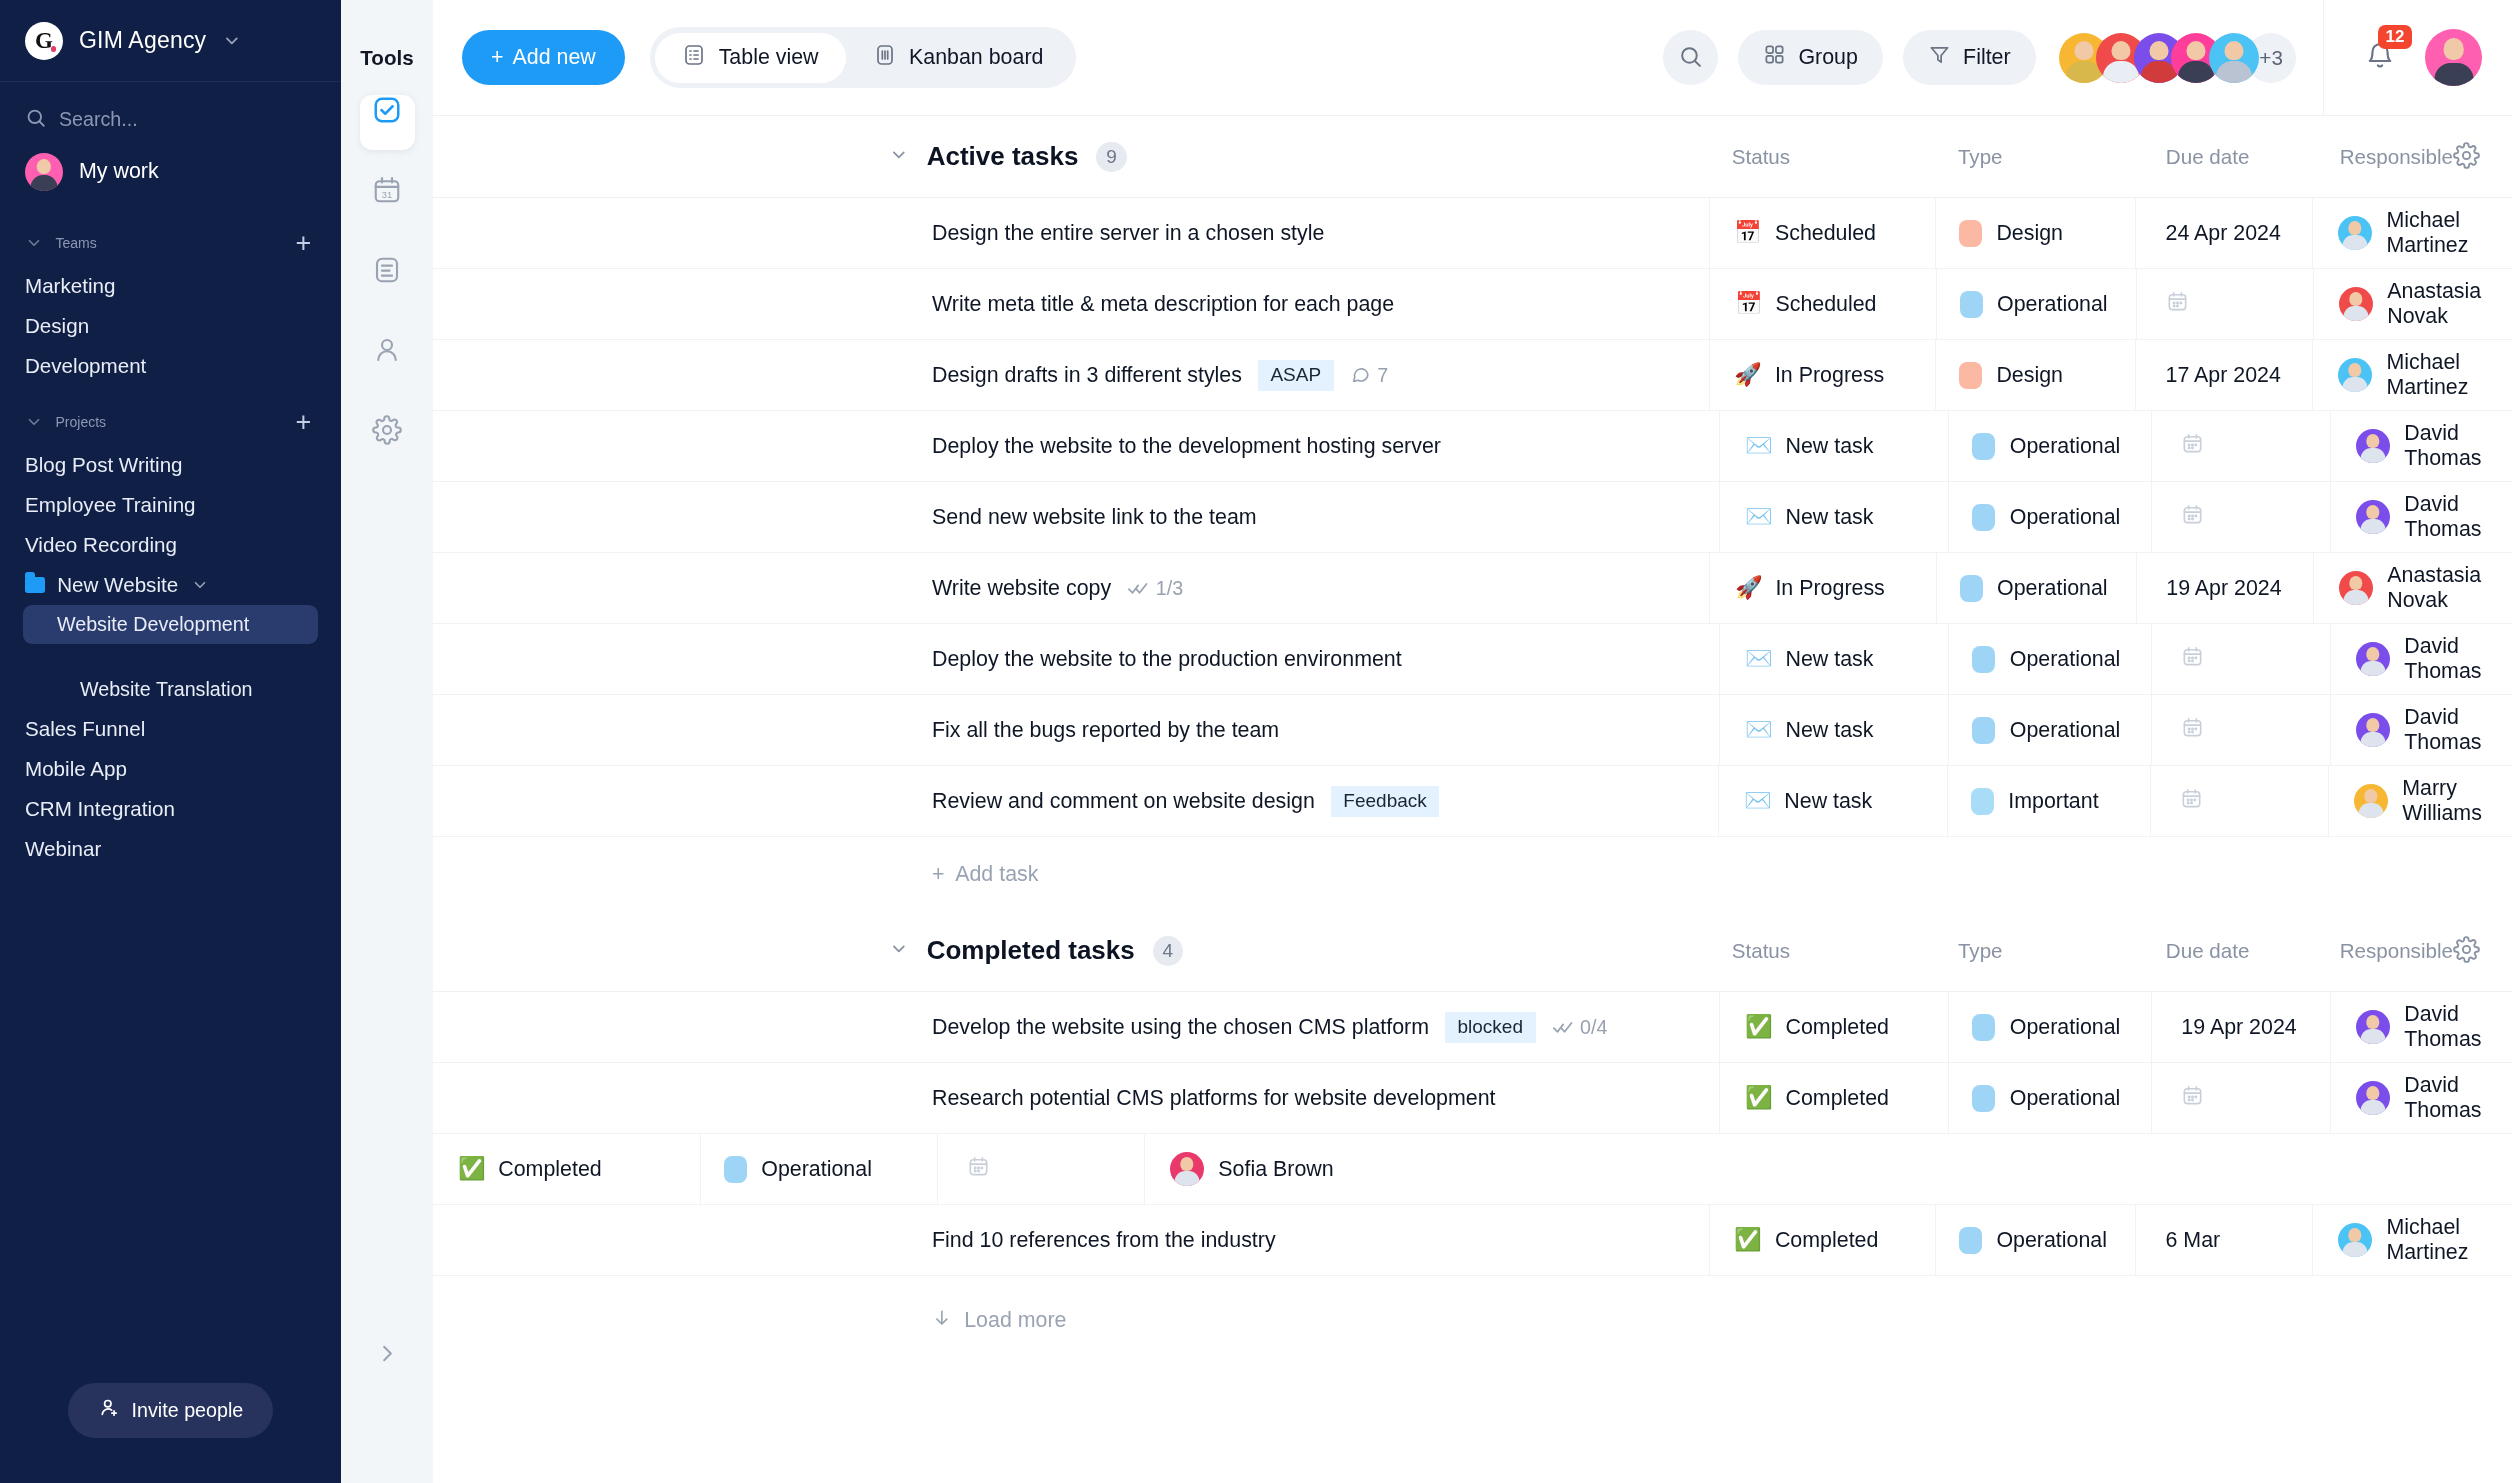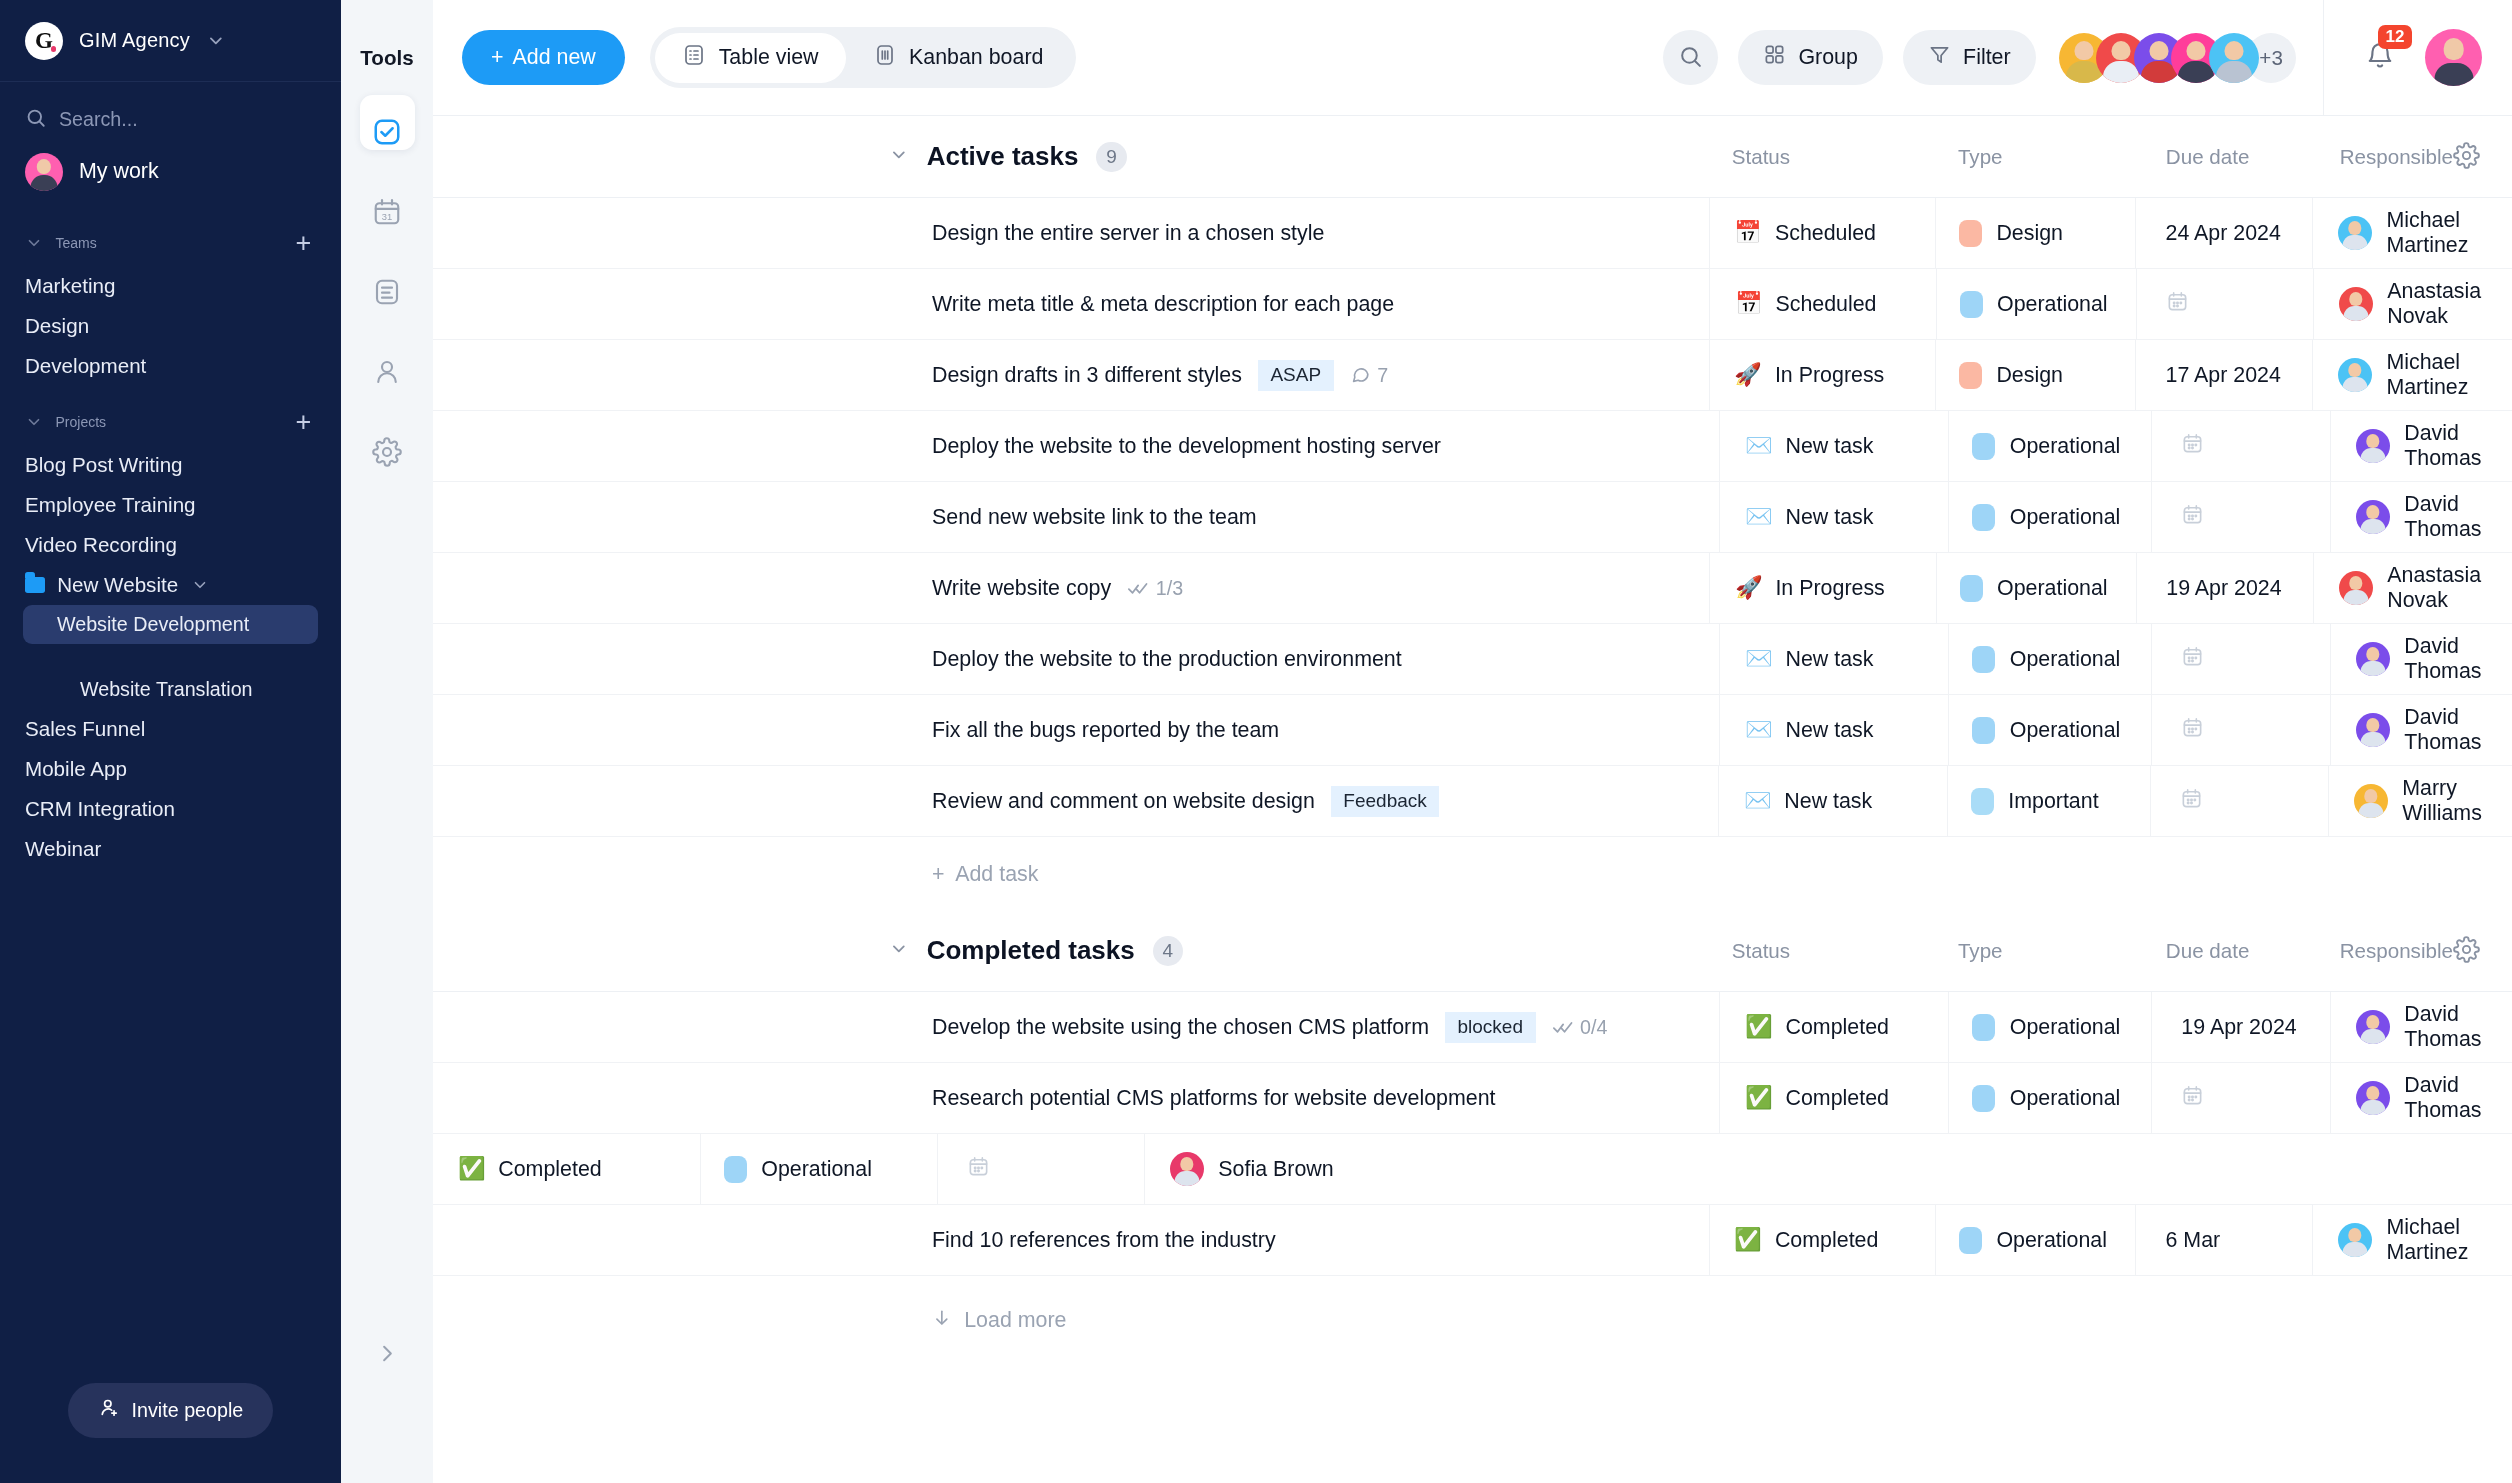--- a/index.html
+++ b/index.html
@@ -28,21 +28,21 @@
     width: 38px; height: 38px; border-radius: 50%;
     background: #ffffff; color: #111; flex: none;
     display: flex; align-items: center; justify-content: center;
     font-weight: 700; font-size: 23px; position: relative;
     font-family: "Liberation Serif", serif;
   }
   .brand-logo::after {
     content: ""; position: absolute; right: 7.1px; bottom: 8px;
     width: 5.4px; height: 5.4px; border-radius: 50%; background: #e8396a;
   }
-  .brand-name { font-size: 20px; letter-spacing: 0.2px; }
+  .brand-name { font-size: 23px; letter-spacing: 0.2px; }
   .chev { display: inline-block; opacity: .75; }
   .chev svg { display: block; }
 
   .search-row {
     display: flex; align-items: center; gap: 12.5px;
     padding: 25px 25px 9px 25px;
   }
   .search-row input {
     background: transparent; border: none; outline: none;
     color: #ffffff; font-size: 19.7px;
@@ -110,21 +110,21 @@
 
   
   .tools {
     width: 92px; min-width: 92px; height: 100%;
     background: #f3f6f9; display: flex; flex-direction: column;
     align-items: center; position: relative;
   }
   .tools-title { font-size: 20.6px; color: #121826; margin-top: 46px; font-weight: 600; }
   .tool-btn {
     width: 55px; height: 55px; margin-top: 25px; border-radius: 12.5px;
-    display: flex; align-items: flex-end; justify-content: center; cursor: pointer;
+    display: flex; align-items: flex-start; justify-content: center; cursor: pointer;
   }
   .tool-btn.active { background: #ffffff; box-shadow: 0 1.8px 7.1px rgba(20,40,80,.08); }
   .rail-collapse {
     position: absolute; bottom: 116px; left: 50%; transform: translateX(-50%);
     cursor: pointer; color: #9aa3b2;
   }
 
   
   .main { flex: 1 1 auto; height: 100%; background: #fff; display: flex; flex-direction: column; min-width: 0; }
   .topbar {

